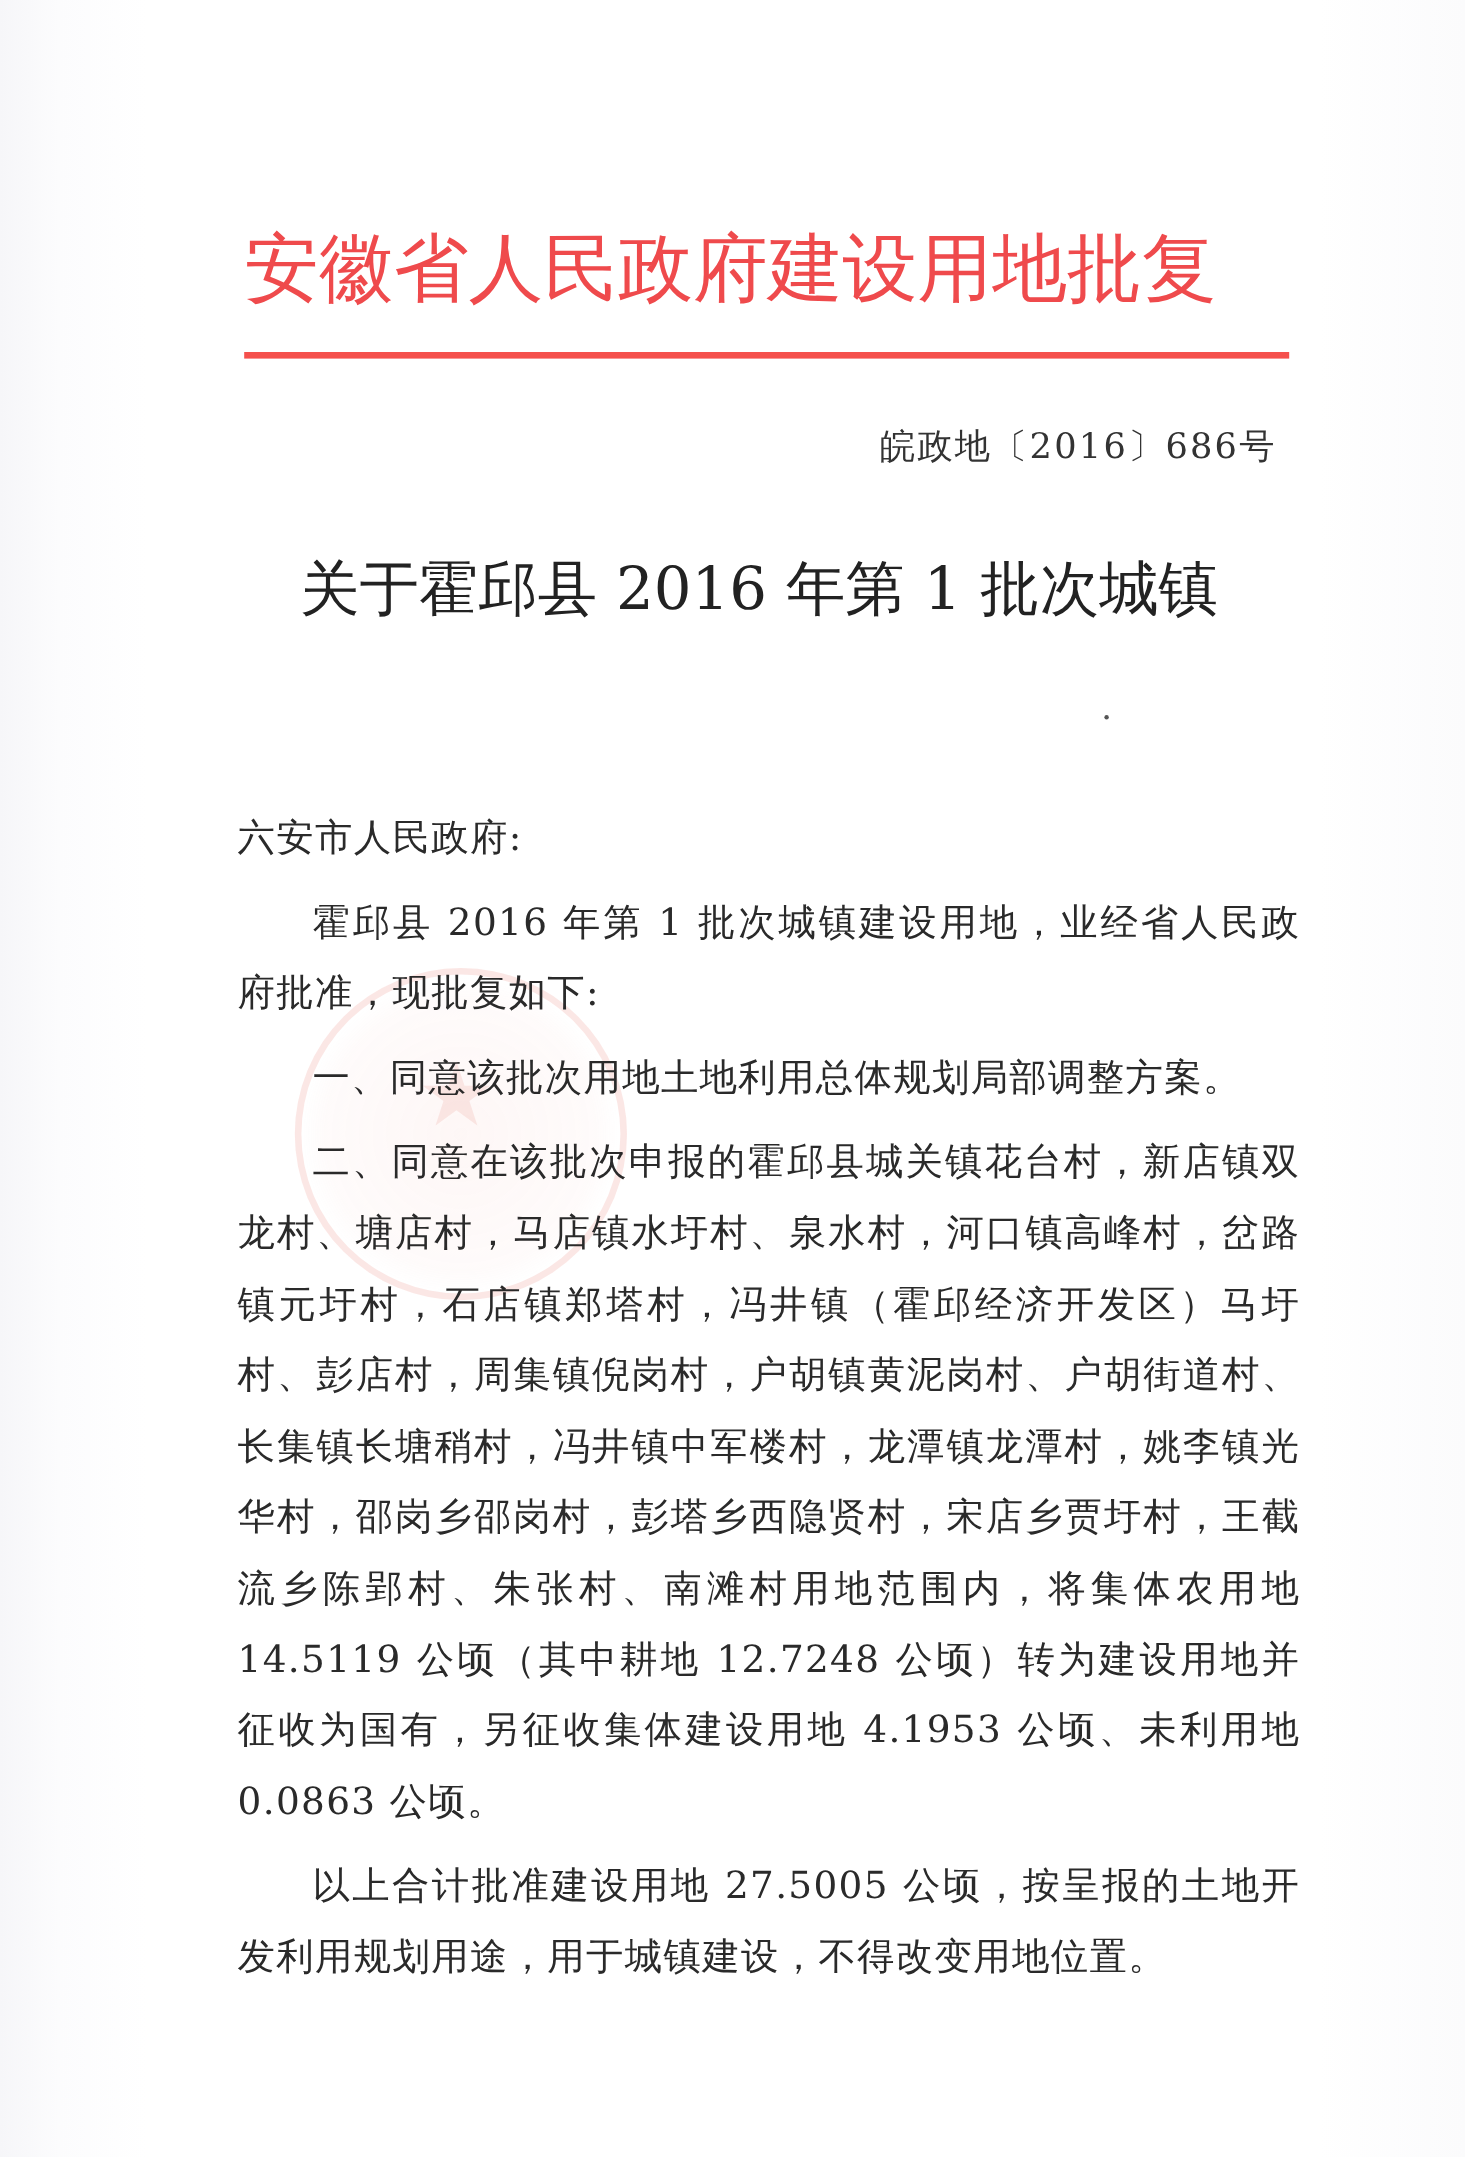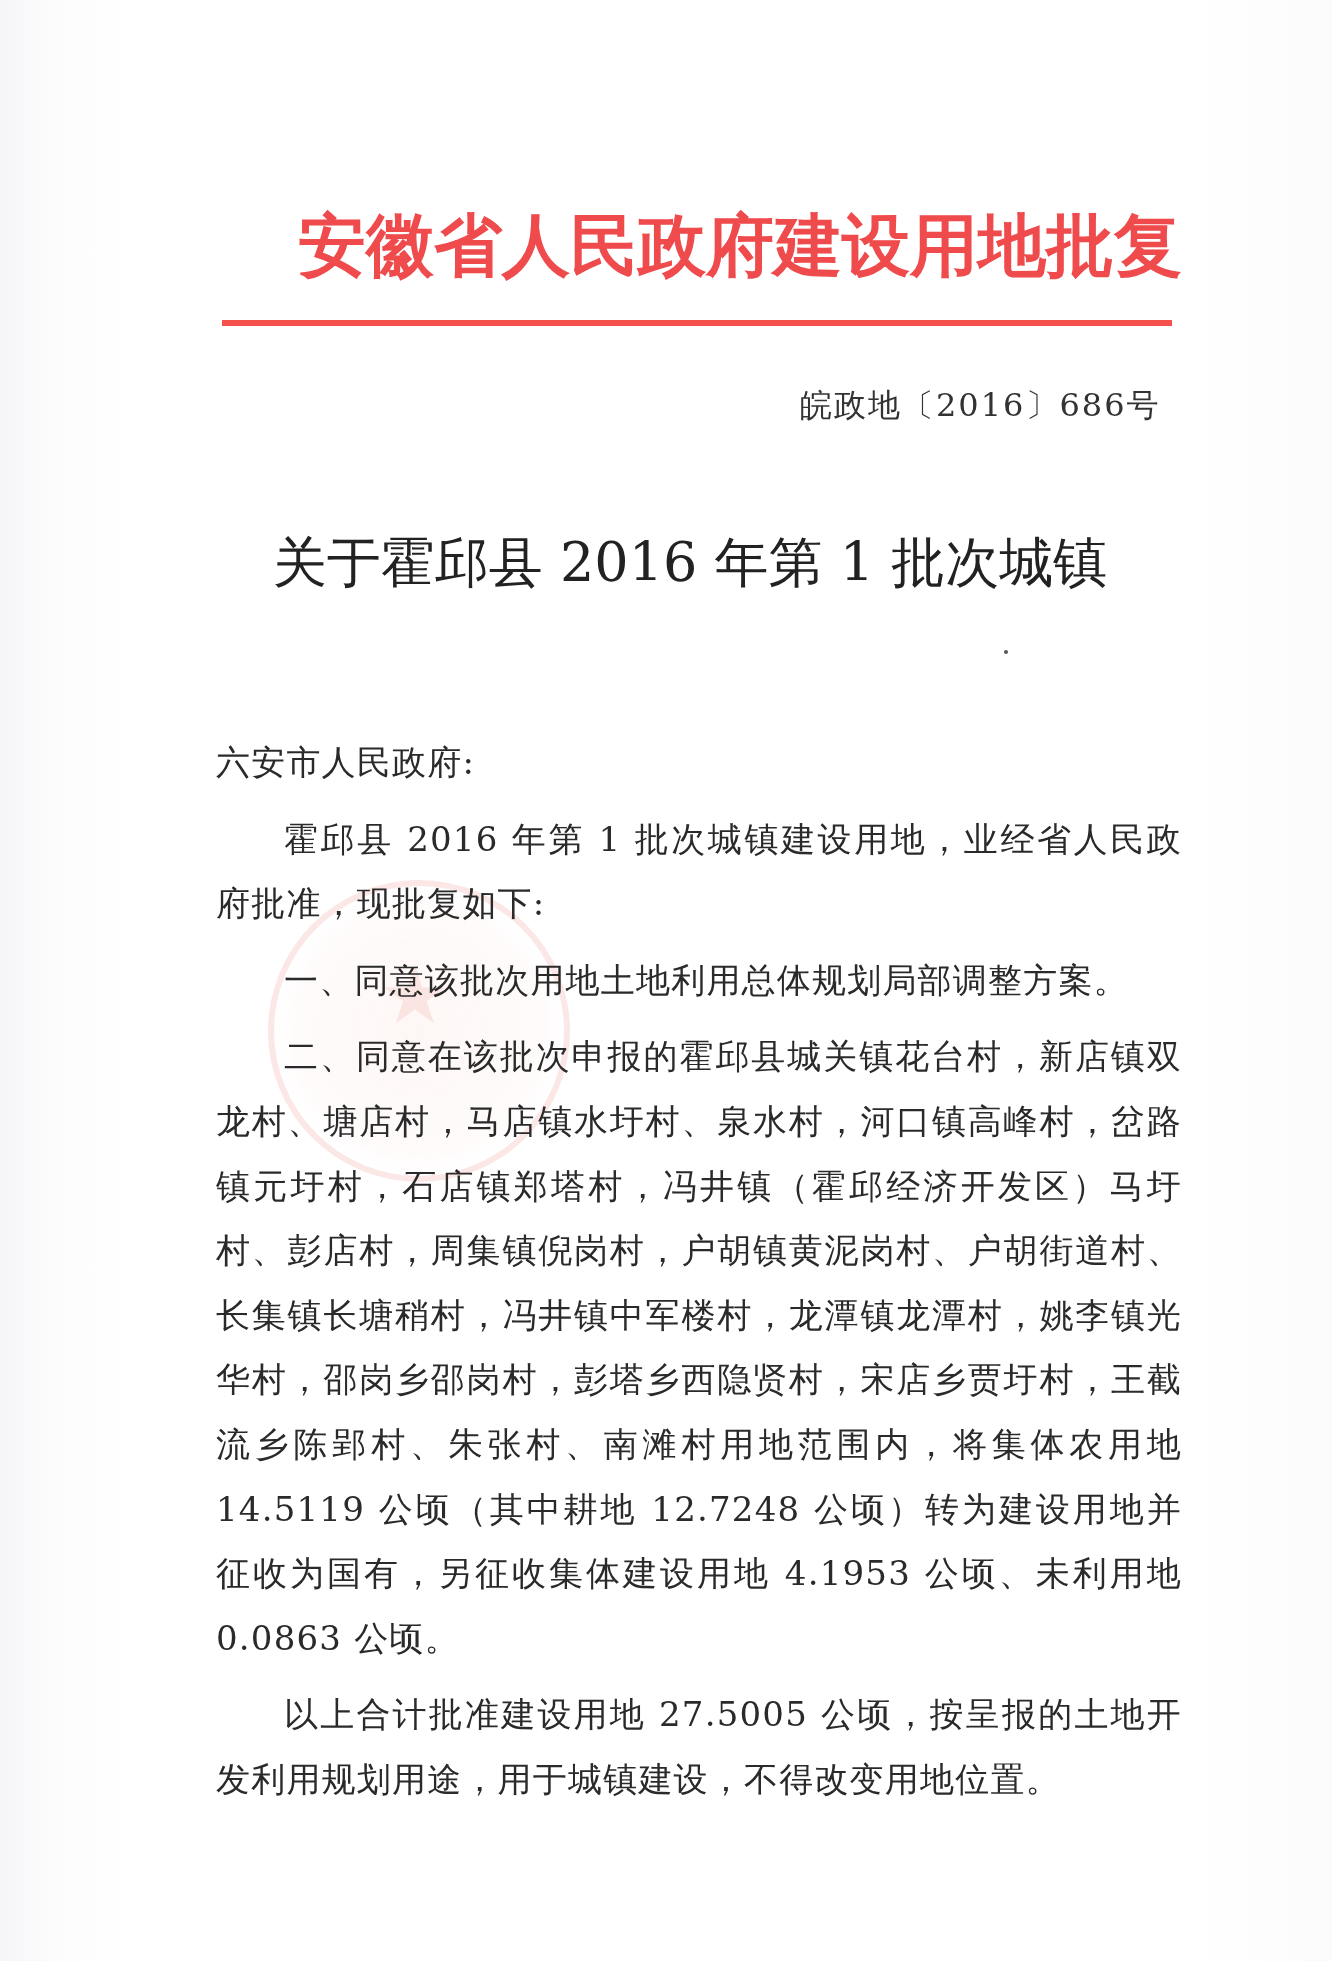--- a/index.html
+++ b/index.html
@@ -19,23 +19,23 @@
       position: absolute;
       left: 0; top: 0;
       width: 1332px; height: 1961px;
       background: linear-gradient(90deg, #f6f6f9 0%, #fcfcfd 4%, #ffffff 10%, #ffffff 90%, #fbfbfc 100%);
     }
     .header-title {
       position: absolute;
       left: 222px;
       top: 200px;
       width: 960px;
-      text-align: right;
+      text-align: left;
       font-family: "DejaVu Serif", "Liberation Serif", serif;
-      font-weight: bold;
+      font-weight: normal;
       font-size: 68px;
       line-height: 90px;
       color: #ef4a4c;
       letter-spacing: 0px;
       white-space: nowrap;
     }
     .header-rule {
       position: absolute;
       left: 222px;
       top: 320px;
@@ -61,21 +61,20 @@
       top: 500px;
       width: 1060px;
       text-align: center;
       font-size: 54px;
       line-height: 72px;
       color: #222;
     }
     .doc-title .line {
       display: block;
       white-space: nowrap;
-      margin-top: 27px;
     }
     .body-text {
       position: absolute;
       left: 204px;
       top: 718px;
       width: 990px;
       font-size: 34px;
       line-height: 64.6px;
       color: #2a2a2a;
       letter-spacing: 1.2px;

